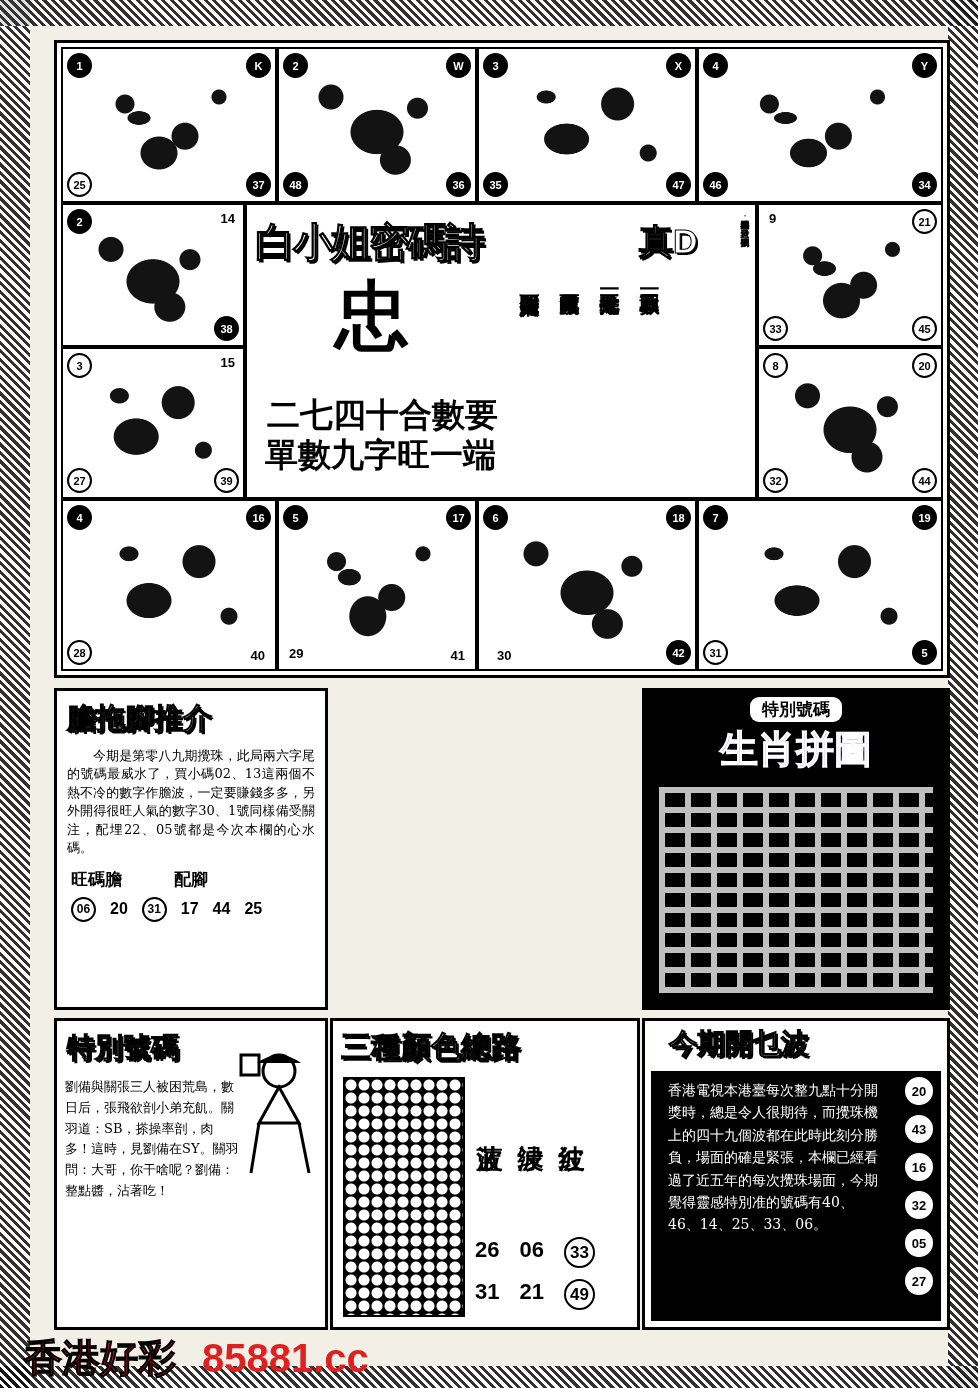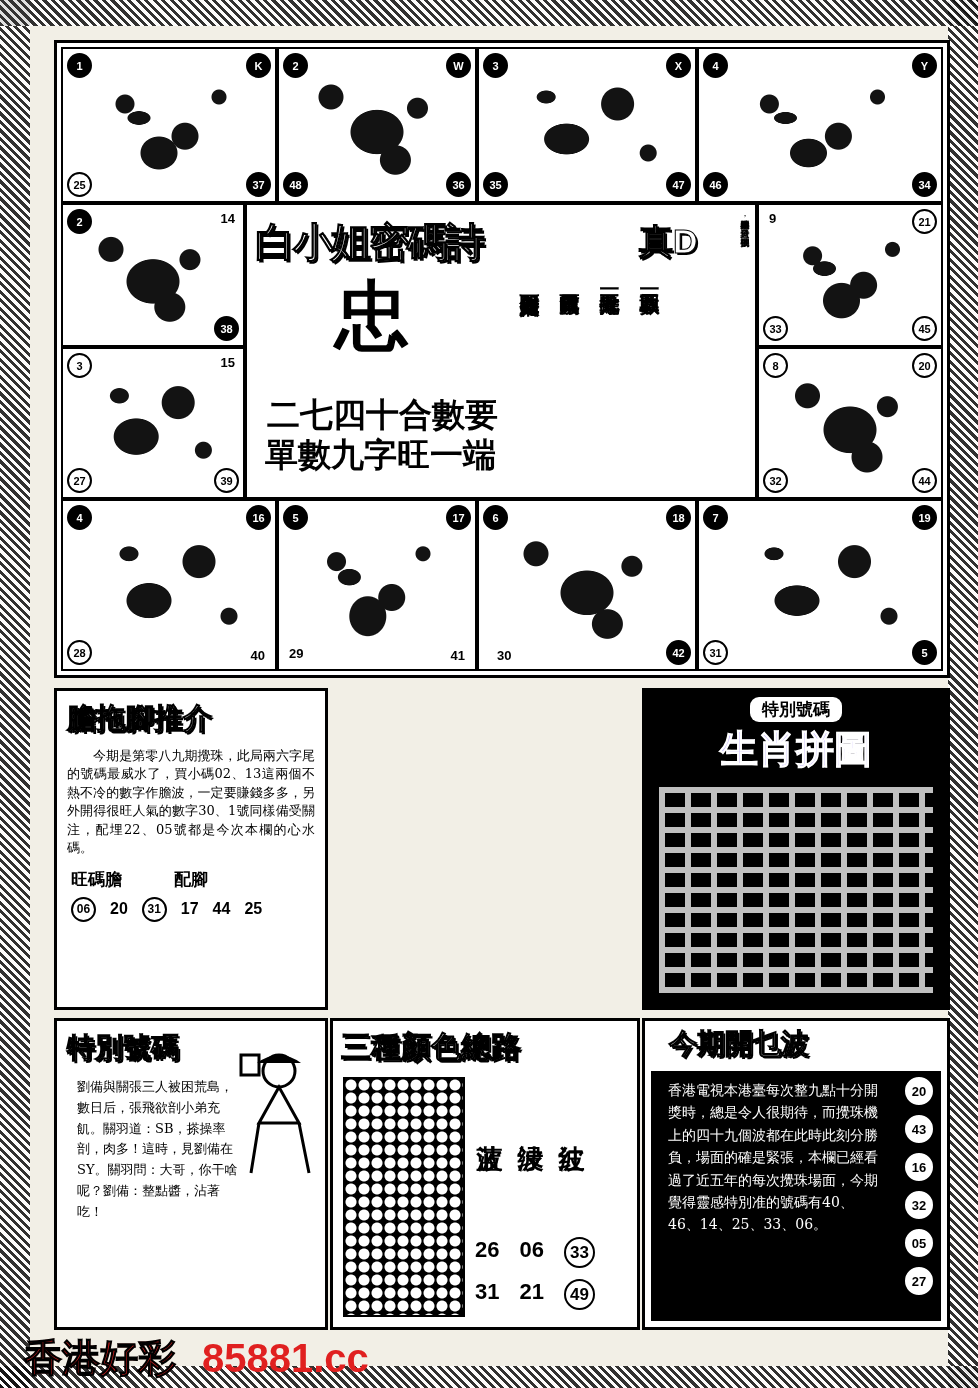--- a/index.html
+++ b/index.html
@@ -238,21 +238,21 @@
             repeating-linear-gradient(0deg,#fff 0 6px,transparent 6px 20px),
             repeating-linear-gradient(90deg,#fff 0 6px,transparent 6px 26px);
           opacity:.75;"></div>
     </div>
   </div>
 
   <div class="row" style="height:306px;margin-top:14px;">
 
     <div class="box" style="left:0;top:0;width:268px;height:306px;">
       <div class="hdr" style="font-size:28px;margin:8px 0 0 10px;-webkit-text-stroke:1px #000;color:#fff;text-shadow:2px 2px 0 #000;">特別號碼</div>
-      <div class="txt" style="margin:10px 86px 0 20px;line-height:1.6;">劉備與關張三人被困荒島，數日后，張飛欲剖小弟充飢。關羽道：SB，搽操率剖，肉多！這時，見劉備在SY。關羽問：大哥，你干啥呢？劉備：整點醬，沾著吃！</div>
+      <div class="txt" style="margin:10px 86px 0 8px;line-height:1.6;">劉備與關張三人被困荒島，數日后，張飛欲剖小弟充飢。關羽道：SB，搽操率剖，肉多！這時，見劉備在SY。關羽問：大哥，你干啥呢？劉備：整點醬，沾著吃！</div>
       <svg width="84" height="150" style="position:absolute;right:4px;top:24px;">
         <circle cx="42" cy="26" r="16" fill="none" stroke="#000" stroke-width="3"></circle>
         <path d="M20 18 q22 -16 44 0" fill="#000"></path>
         <path d="M42 42 l-20 36 h40 z" fill="none" stroke="#000" stroke-width="3"></path>
         <path d="M22 78 l-8 50 M62 78 l10 50" stroke="#000" stroke-width="3" fill="none"></path>
         <rect x="4" y="10" width="18" height="20" fill="none" stroke="#000" stroke-width="3"></rect>
       </svg>
     </div>
 
     <div class="box" style="left:276px;top:0;width:304px;height:306px;">

